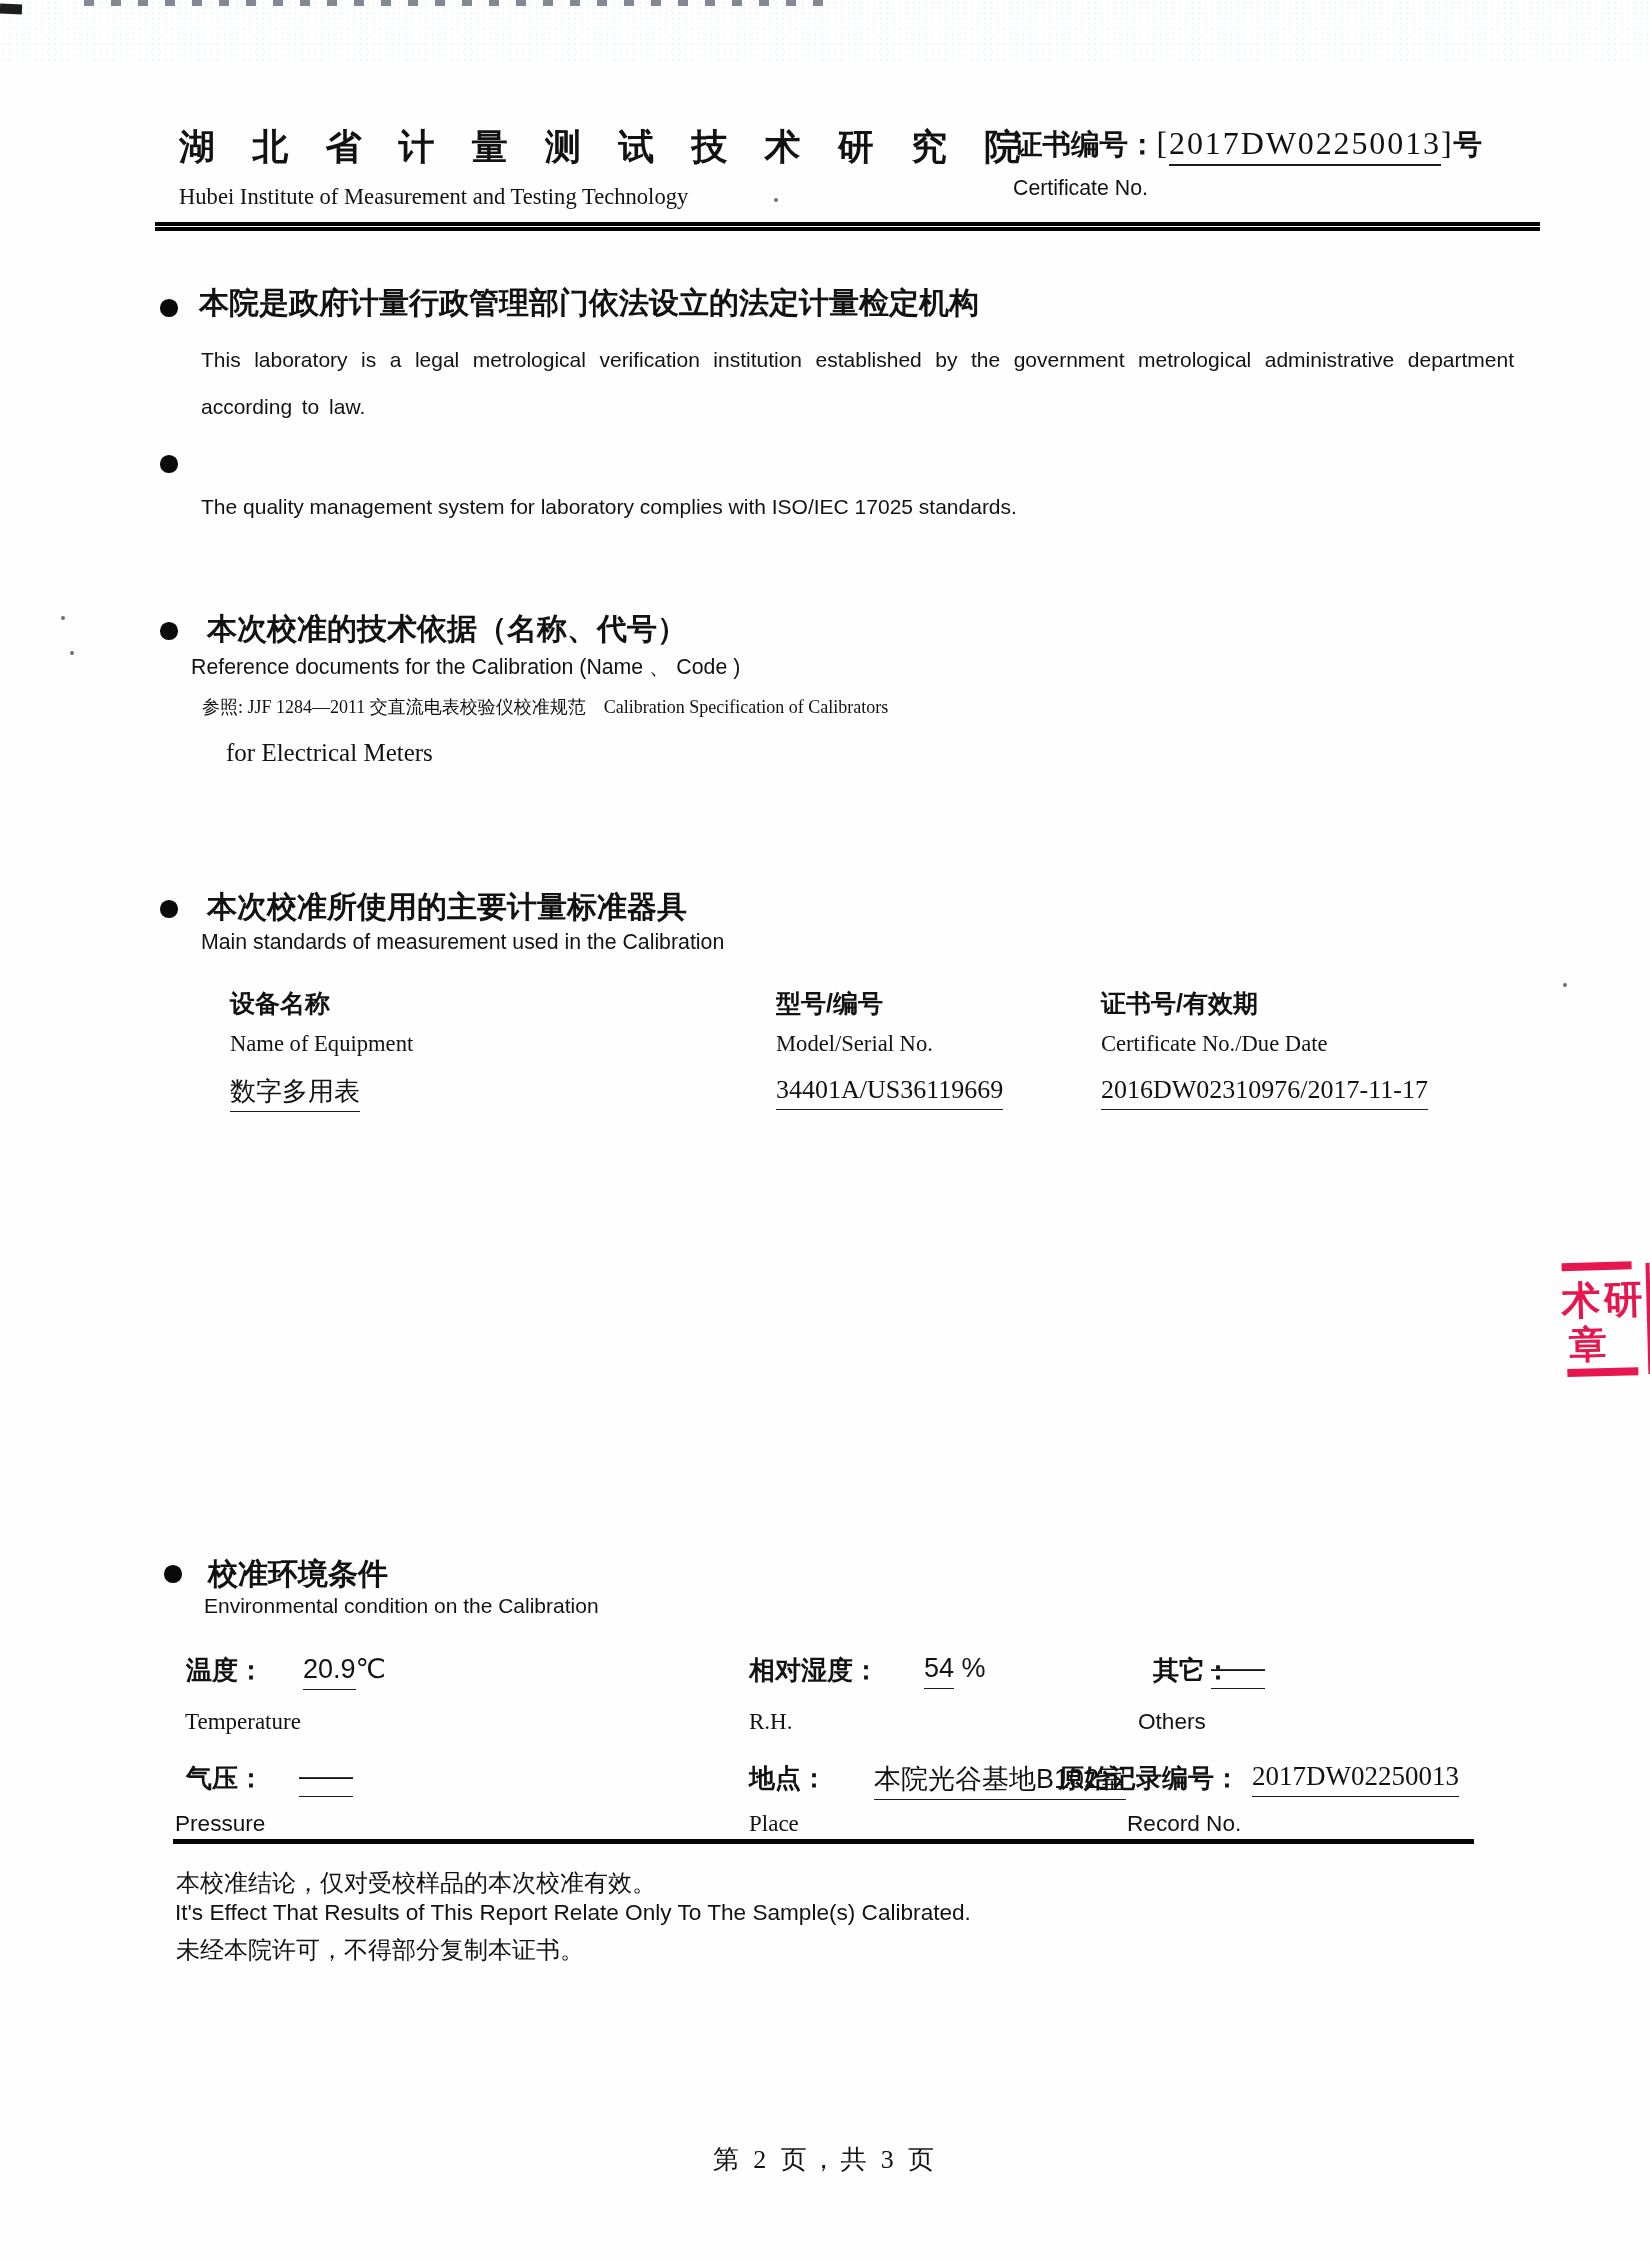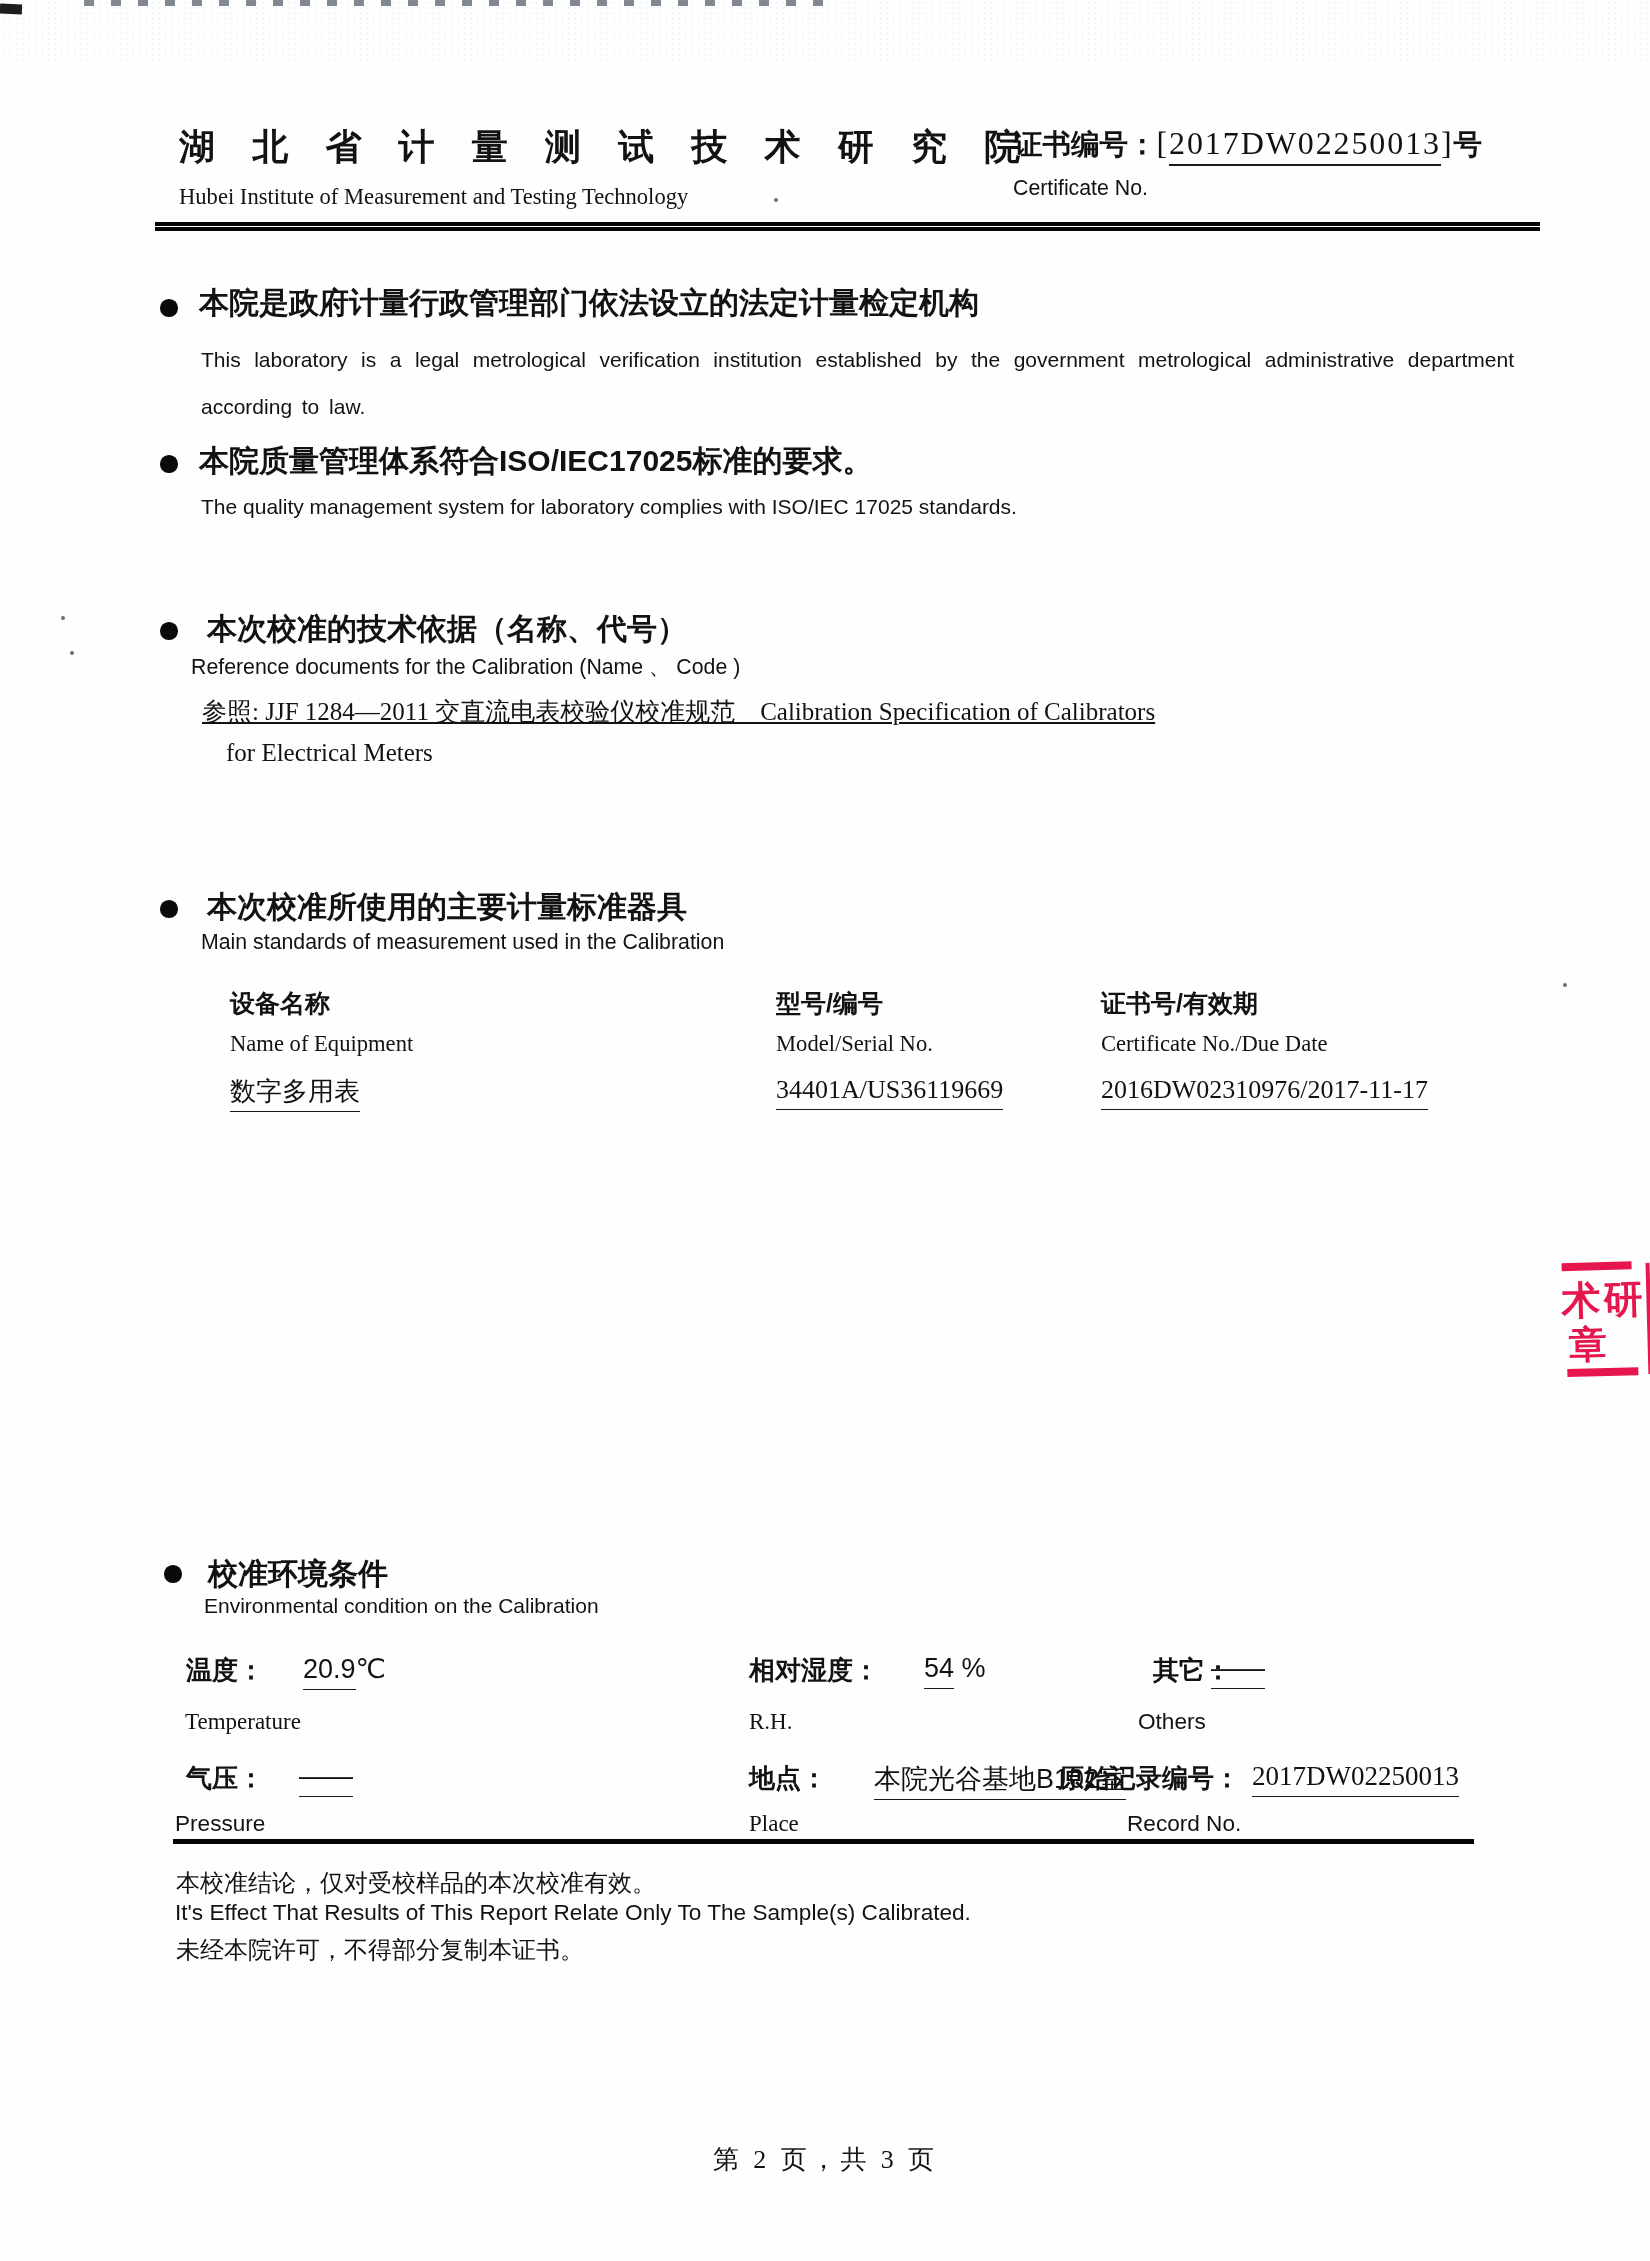--- a/index.html
+++ b/index.html
@@ -49,21 +49,21 @@
   .bullet{width:17.5px;height:17.5px;border-radius:50%;background:#0a0a0a;}
   .b1{left:160px;top:299px;} .b2{left:160px;top:455px;} .b3{left:160px;top:622px;}
   .b4{left:160px;top:900px;} .b5{left:164px;top:1565px;}
 
   .s1-cn{left:199px;top:283px;font-size:30px;}
   .s1-en{left:201px;top:336px;width:1313px;font-size:21px;line-height:47px;text-align:justify;word-spacing:3.9px;font-weight:400;}
   .s2-cn{left:199px;top:441px;font-size:30px;}
   .s2-en{left:201px;top:495px;font-size:21px;font-weight:400;}
   .s3-cn{left:207px;top:609px;font-size:30px;}
   .s3-en{left:191px;top:652px;font-size:21.3px;font-weight:400;}
-  .s3-ref1{left:202px;top:695px;font-size:25px;text-decoration:underline;}
+  .s3-ref1{left:202px;top:695px;font-size:18px;}
   .s3-ref2{left:202px;top:739px;font-size:25px;margin-left:24px;}
   .s4-cn{left:207px;top:887px;font-size:30px;}
   .s4-en{left:201px;top:930px;font-size:21.3px;font-weight:400;}
   .s5-cn{left:208px;top:1554px;font-size:30px;}
   .s5-en{left:204px;top:1594px;font-size:21px;font-weight:400;text-align:center;}
 
   
   .std-h-cn{top:987px;font-size:25px;}
   .std-h-en{top:1031px;font-size:22.6px;font-weight:400;}
   .std-v{top:1074px;font-size:26px;}
@@ -118,21 +118,20 @@
   </div>
   <div class="abs cert-en lat-sans">Certificate No.</div>
 
   <div class="abs rule-top"></div>
 
   <div class="abs bullet b1"></div>
   <div class="abs s1-cn cjk-hei">本院是政府计量行政管理部门依法设立的法定计量检定机构</div>
   <div class="abs s1-en lat-sans">This laboratory is a legal metrological verification institution established by the government metrological administrative department according to law.</div>
 
   <div class="abs bullet b2"></div>
-  <div class="abs s2-cn cjk-hei">本院质量管理体系符合ISO/IEC17025标准的要求。</div>
   <div class="abs s2-en lat-sans">The quality management system for laboratory complies with ISO/IEC 17025 standards.</div>
 
   <div class="abs bullet b3"></div>
   <div class="abs s3-cn cjk-hei">本次校准的技术依据（名称、代号）</div>
   <div class="abs s3-en lat-sans">Reference documents for the Calibration (Name 、 Code )</div>
   <div class="abs s3-ref1 lat-serif pre">参照: JJF 1284—2011 交直流电表校验仪校准规范    Calibration Specification of Calibrators</div>
   <div class="abs s3-ref2 lat-serif pre">for Electrical Meters</div>
 
   <div class="abs bullet b4"></div>
   <div class="abs s4-cn cjk-hei">本次校准所使用的主要计量标准器具</div>

